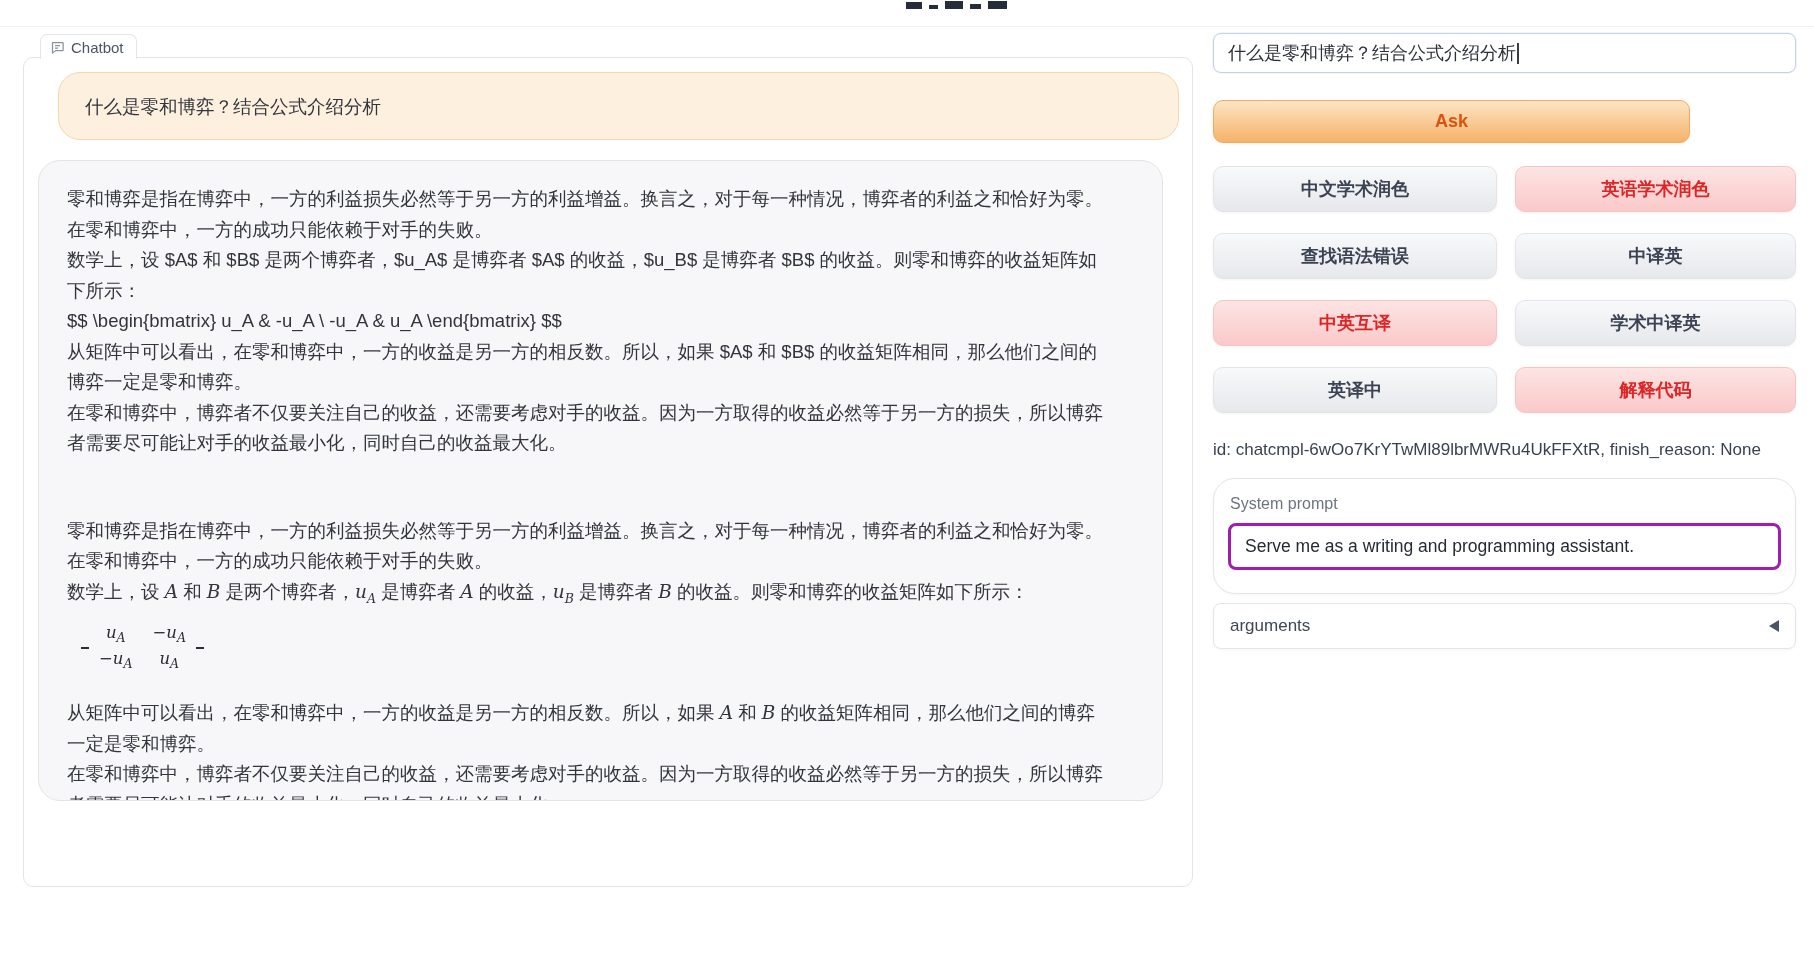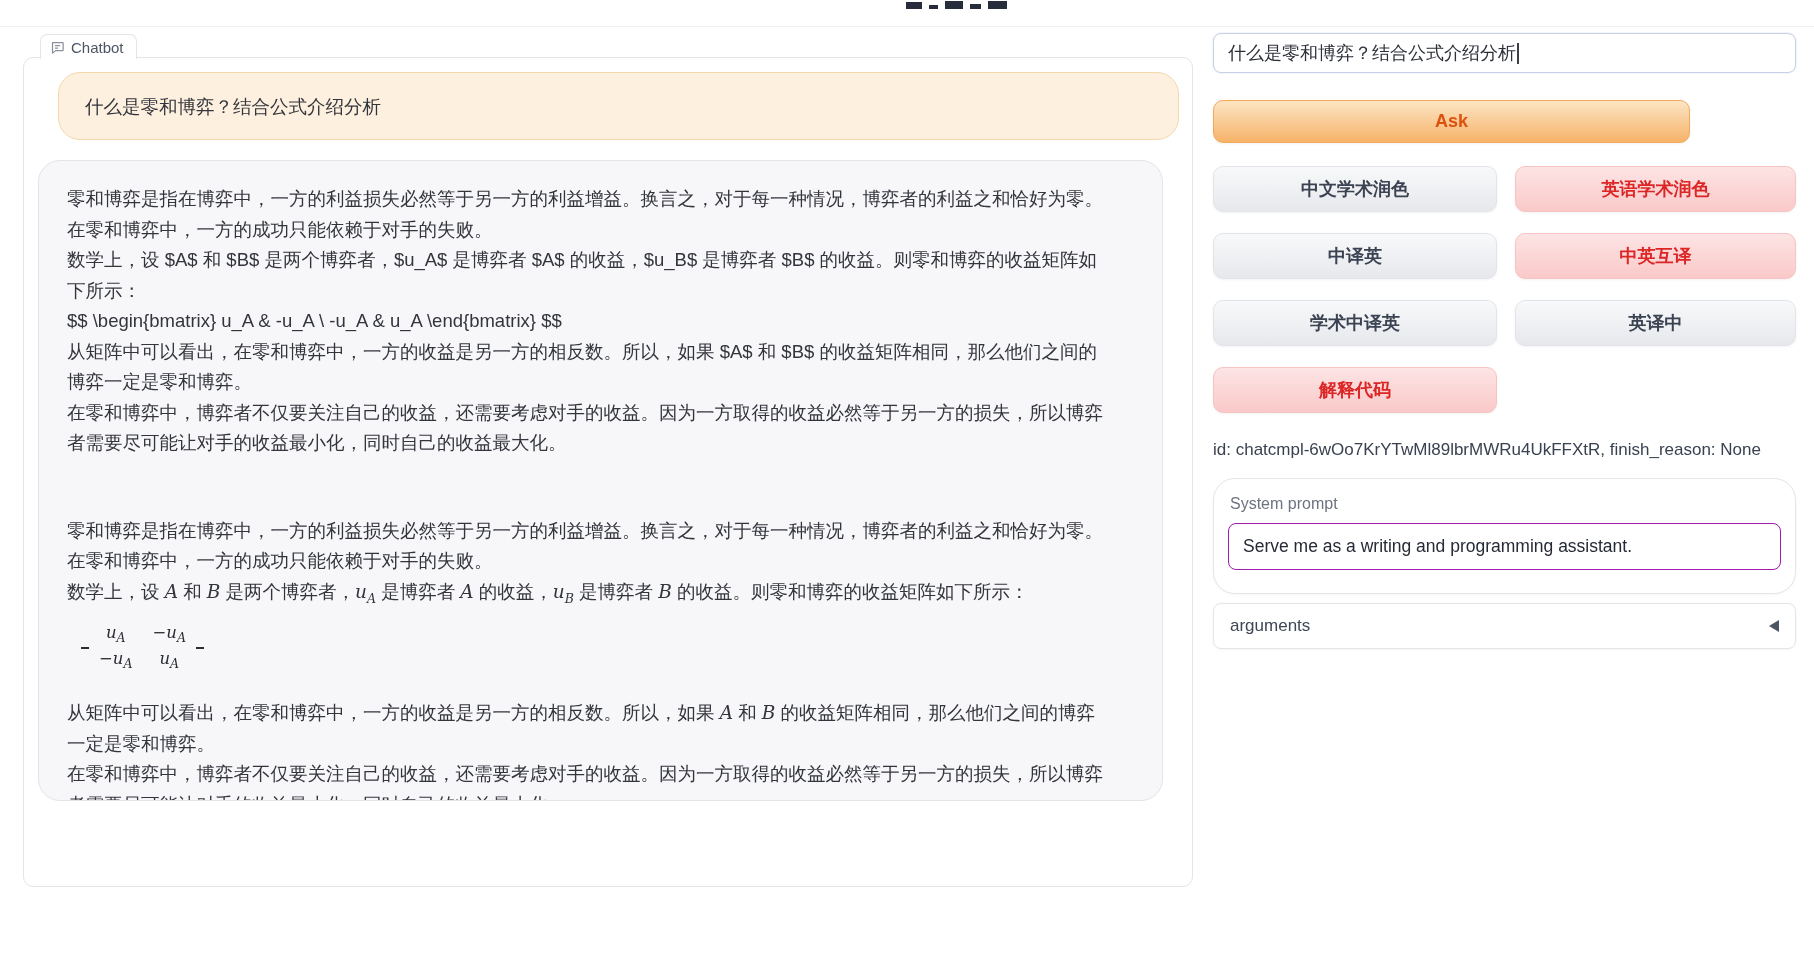--- a/index.html
+++ b/index.html
@@ -55,21 +55,21 @@
   .btn-gray{height:46px;background:linear-gradient(180deg,#f8f9fa 0%,#e6e8ec 100%);
             border:1px solid #e2e4e9;color:#3b4252;}
   .btn-pink{height:46px;background:linear-gradient(180deg,#fde4e4 0%,#fac9c9 100%);
             border:1px solid #f8c3c3;color:#dc2626;}
   .status-line{margin-top:27px;font-size:17px;line-height:20px;color:#3a4150;}
   .sys-panel{box-sizing:border-box;margin-top:18px;width:583px;height:116px;background:#fff;
              border:1px solid #e3e5e8;border-radius:22px;padding:12px 14px;
              box-shadow:0 1px 3px rgba(0,0,0,.04);}
   .sys-label{font-size:16px;color:#6d7380;margin-top:4px;margin-left:2px;}
   .sys-input{box-sizing:border-box;margin-top:10px;width:553px;height:47px;background:#fff;
-             border:1px solid #a21caf;border-radius:8px;display:flex;align-items:center;
+             border:3px solid #a21caf;border-radius:8px;display:flex;align-items:center;
              padding:0 14px;font-size:17.5px;color:#252a35;box-shadow:inset 0 1px 2px rgba(0,0,0,.03);}
   .accordion{box-sizing:border-box;margin-top:9px;width:583px;height:46px;background:#fff;
              border:1px solid #e3e5e8;border-radius:8px;display:flex;align-items:center;
              justify-content:space-between;padding:16px 16px;cursor:pointer;
              box-shadow:0 1px 3px rgba(0,0,0,.04);font-size:17px;color:#3f4654;}
   .tri-left{width:0;height:0;border-top:6px solid transparent;border-bottom:6px solid transparent;
             border-right:10px solid #4b5563;}
 </style>
 </head>
 <body>
@@ -148,20 +148,23 @@
   </div>
 
   <div class="grid">
     <div class="btn btn-gray">
         <span>中文学术润色</span>
       </div>
     <div class="btn btn-pink">
         <span>英语学术润色</span>
       </div>
     <div class="btn btn-gray">
+        <span>查找语法错误</span>
+      </div>
+    <div class="btn btn-gray">
         <span>中译英</span>
       </div>
     <div class="btn btn-pink">
         <span>中英互译</span>
       </div>
     <div class="btn btn-gray">
         <span>学术中译英</span>
       </div>
     <div class="btn btn-gray">
         <span>英译中</span>

